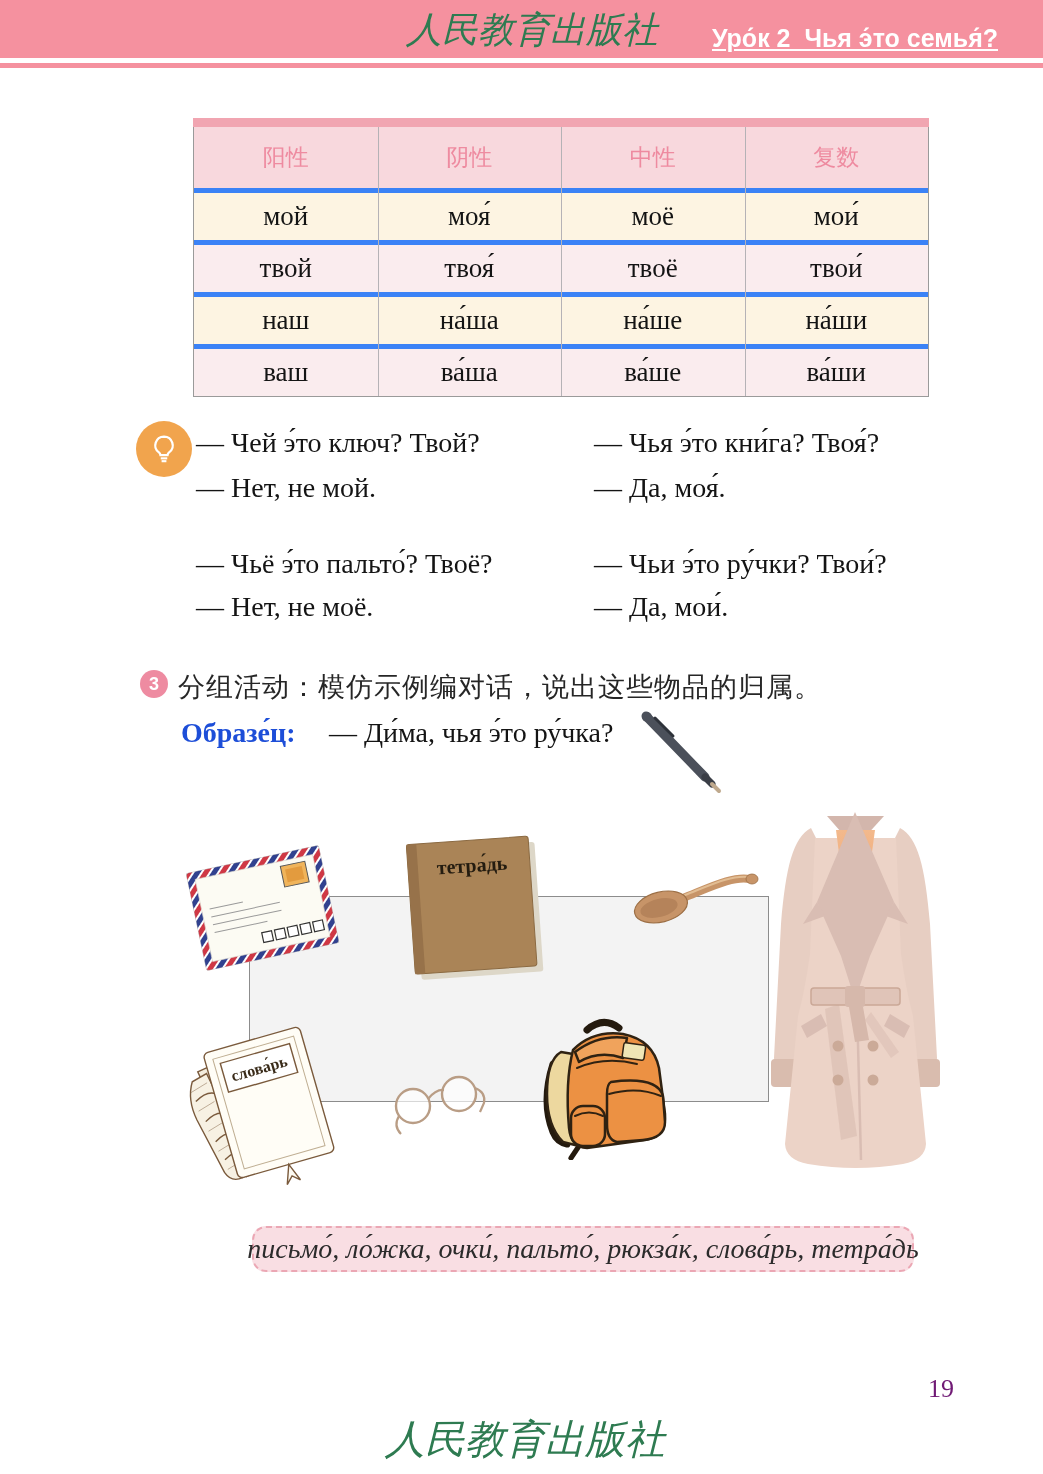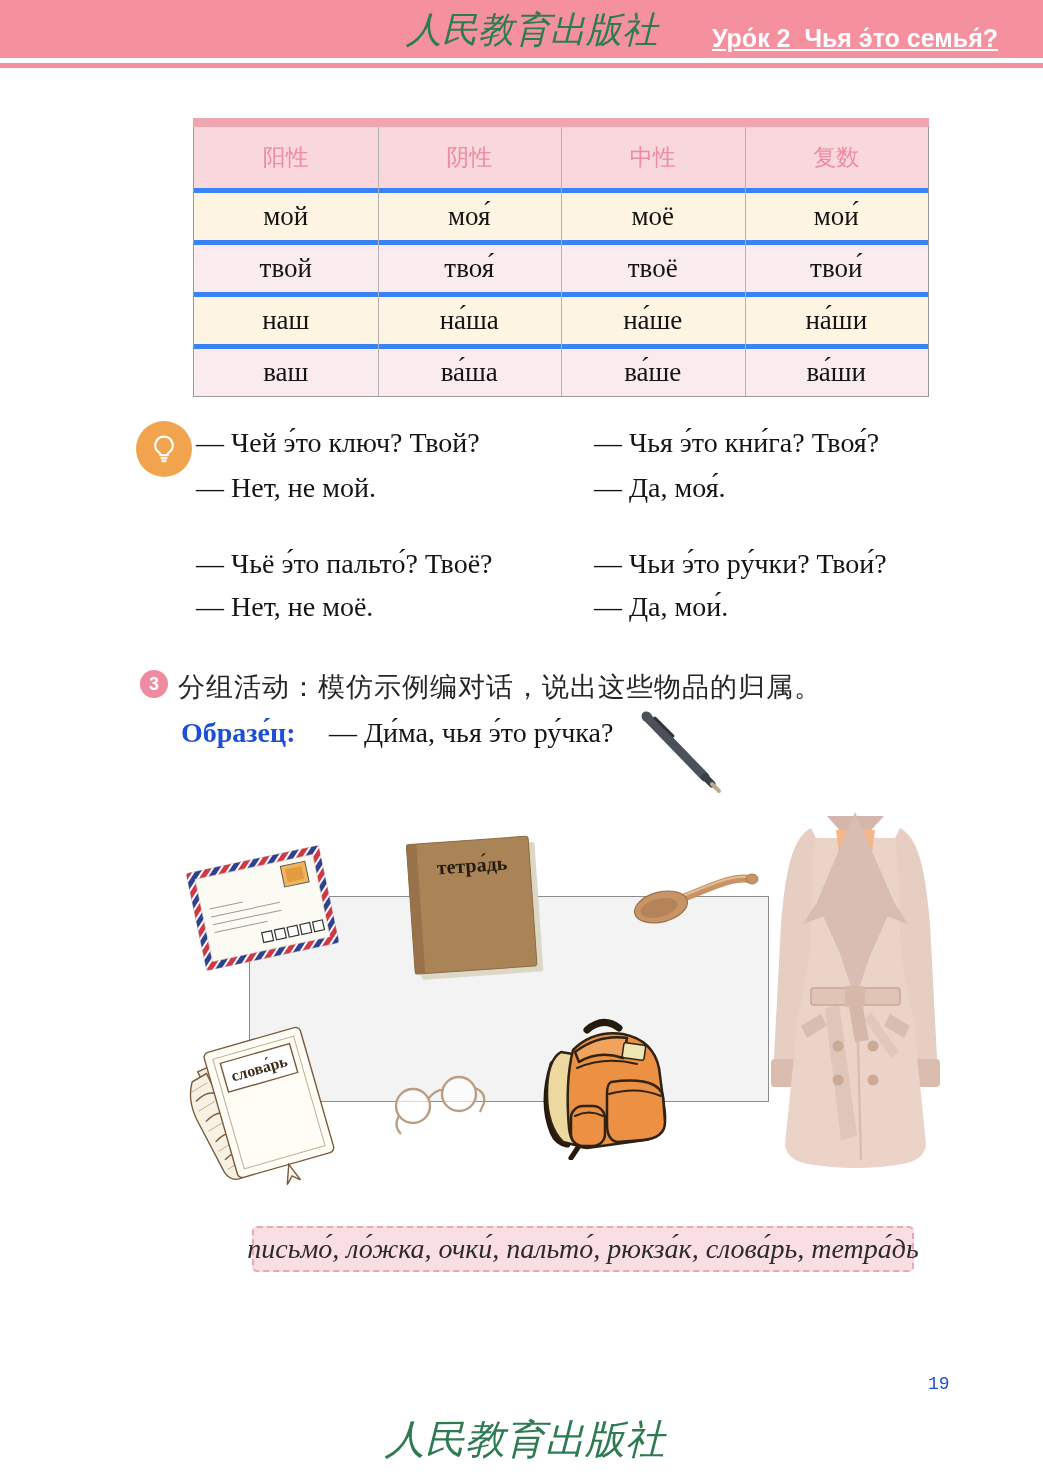--- a/index.html
+++ b/index.html
@@ -51,27 +51,27 @@
   .panel{position:absolute;left:249px;top:896px;width:518px;height:204px;background:#f3f3f3;
          border:1px solid #8c8c8c;z-index:0;}
   .item{position:absolute;z-index:1;}
   .rot-env{transform:rotate(-12deg);}
   .rot-nb{transform:rotate(-4deg);}
   .nb-label{font-family:"Liberation Serif","DejaVu Serif",serif;font-weight:bold;font-size:20px;fill:#241c10;}
   .dict-label{font-family:"Liberation Serif","DejaVu Serif",serif;font-weight:bold;font-size:16px;fill:#3a2c1a;}
 
   
   .word-box{position:absolute;left:252px;top:1226px;width:662px;height:46px;background:#f9dee3;
-            border:2px dashed #eba7b4;border-radius:5px;display:flex;align-items:center;
+            border:2px dashed #eba7b4;border-radius:14px;display:flex;align-items:center;
             justify-content:center;box-sizing:border-box;}
   .word-box span{font-size:28px;font-style:italic;color:#2b2b2b;white-space:nowrap;}
 
   
-  .page-number{position:absolute;left:928px;top:1374px;font-size:18px;color:#1d4ed8;
-               font-family:Liberation Mono, monospace;}
+  .page-number{position:absolute;left:928px;top:1374px;font-size:26px;color:#701a75;
+               font-family:Liberation Serif, serif;}
   .footer-logo{position:absolute;left:360px;top:1412px;width:330px;text-align:center;
                font-size:40px;font-style:italic;color:#2e7b51;
                font-family:"DejaVu Sans",sans-serif;white-space:nowrap;}
 </style>
 </head>
 <body>
 
 <div class="page">
 
   <div class="header-band">

